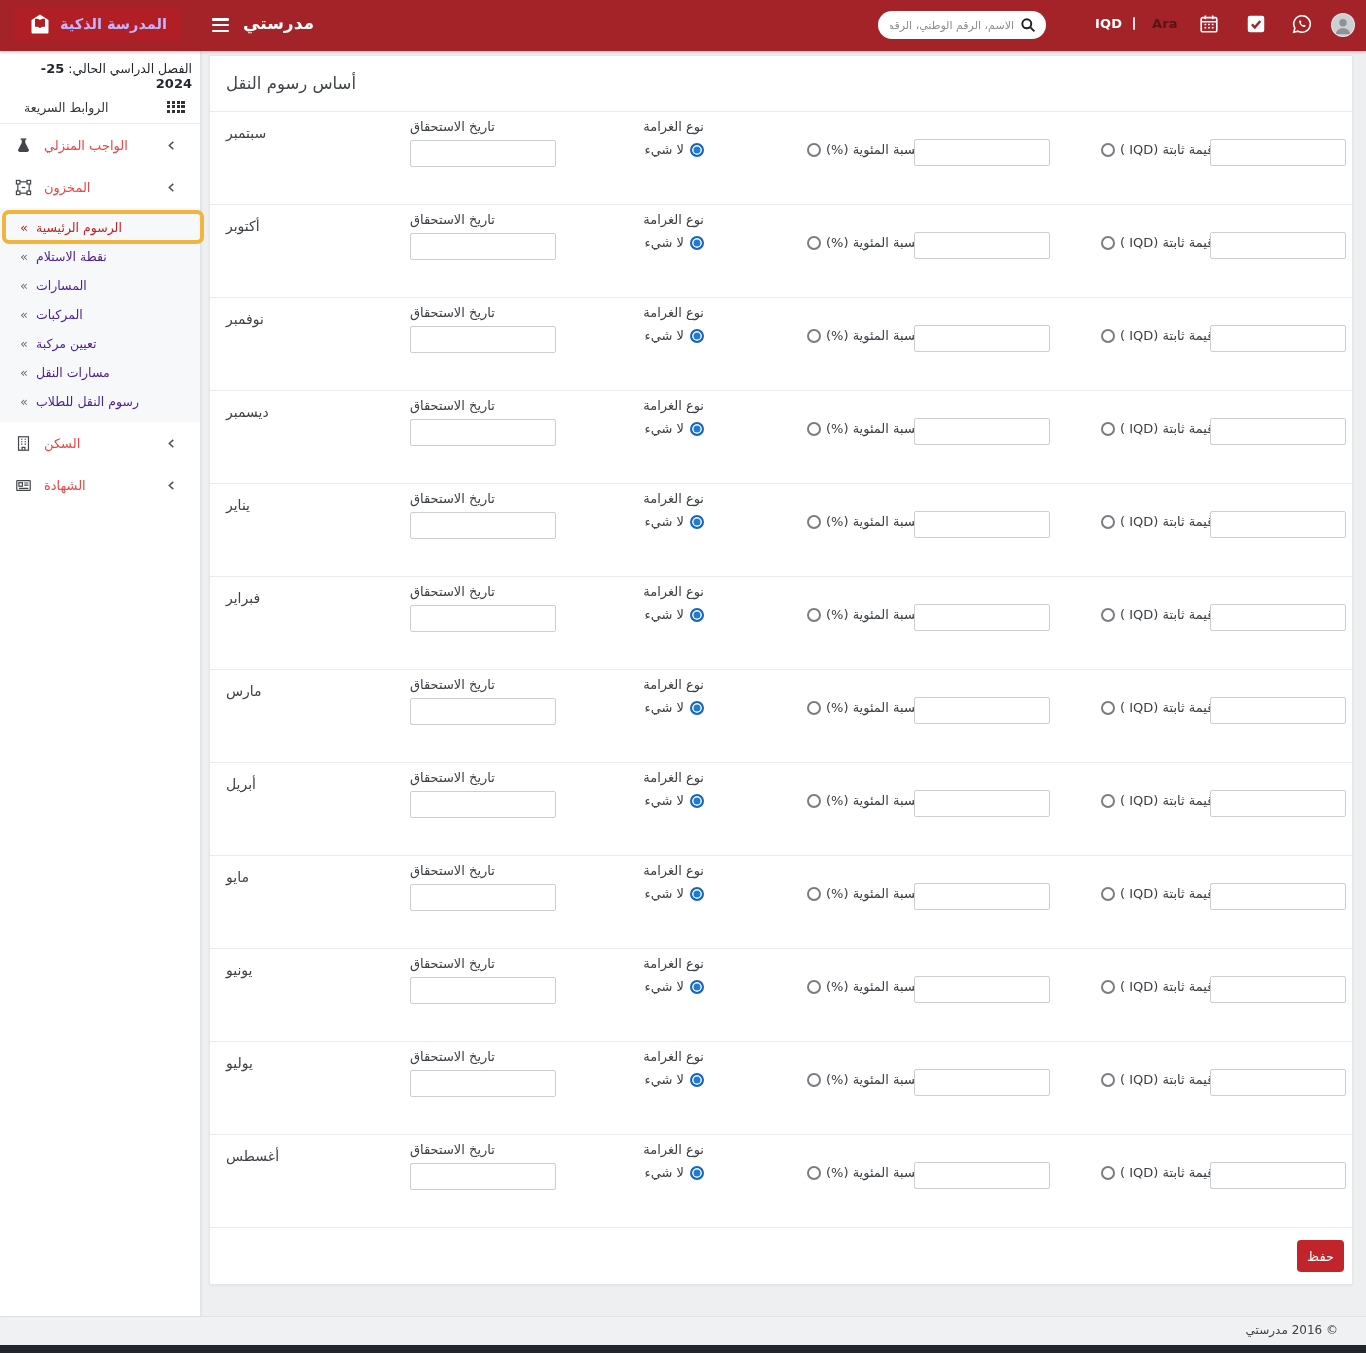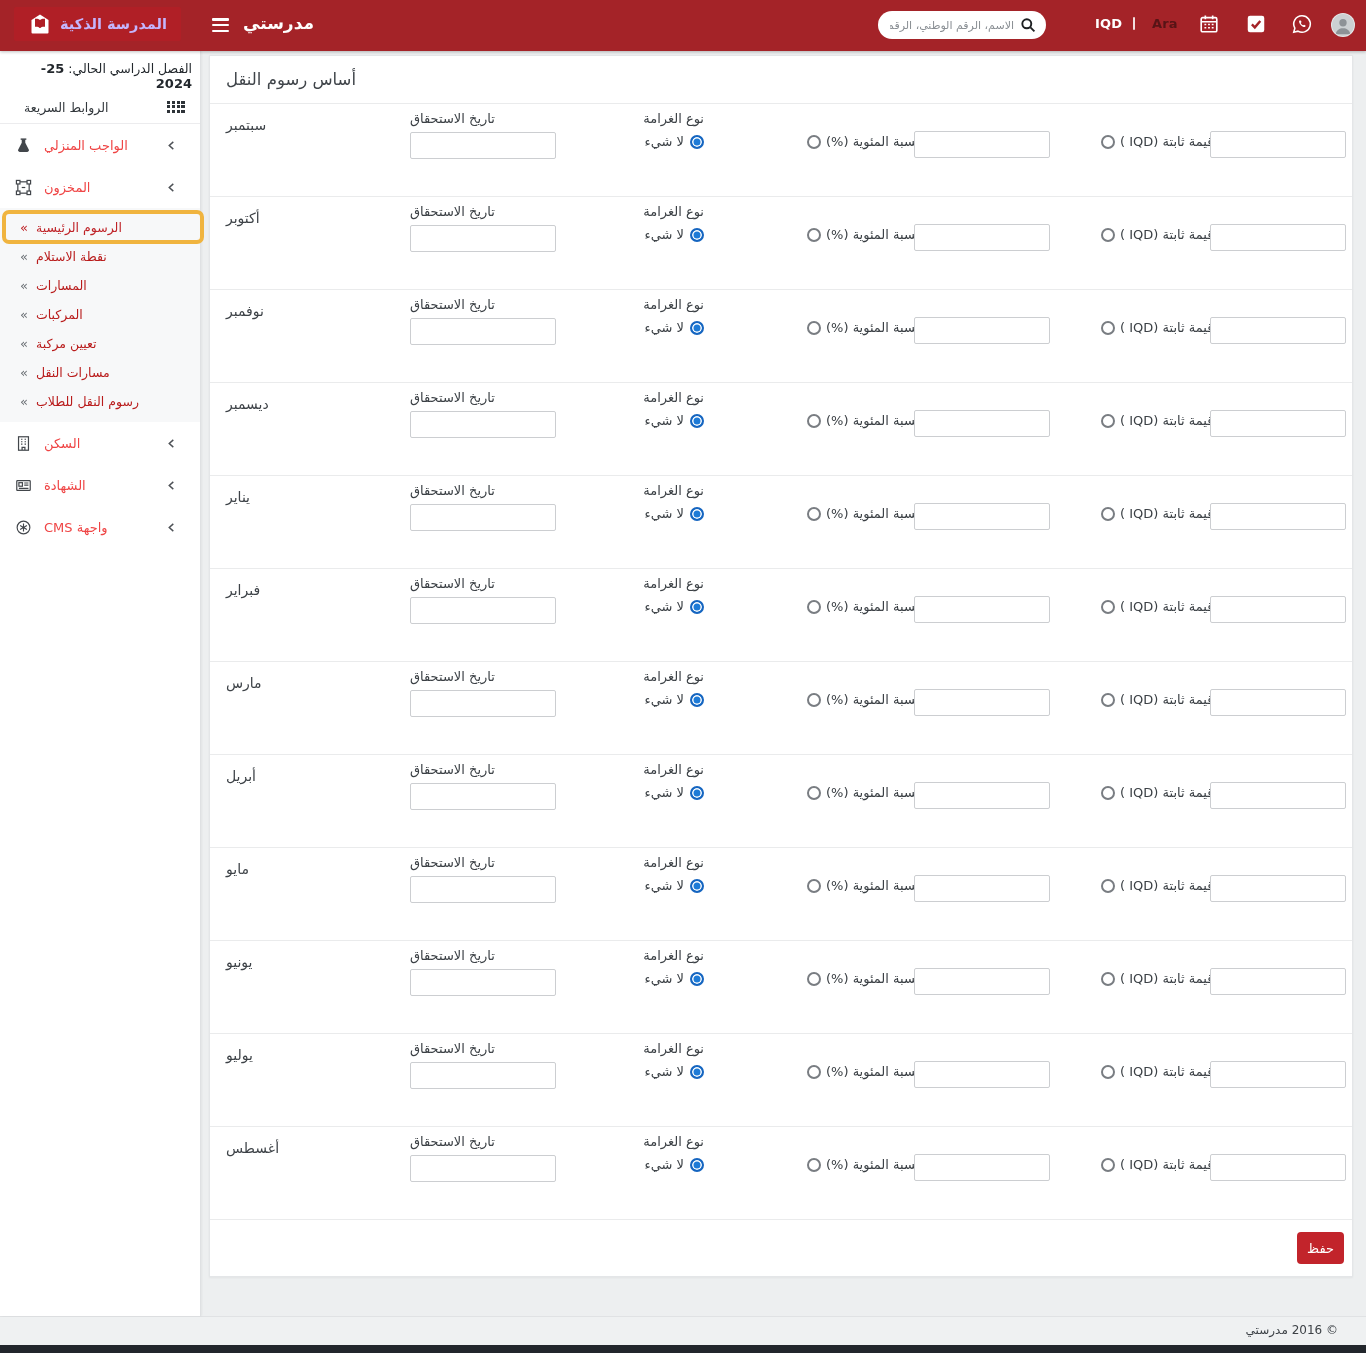--- a/index.html
+++ b/index.html
@@ -37,27 +37,27 @@
   .nav-item .nico { position:absolute; left:15px; width:17px; height:17px; color:#42464b; }
   .nav-item .nico svg { width:100%; height:100%; }
   .nav-item .nlabel { position:absolute; left:44px; font-size:13px; color:#ef4444; direction:rtl; }
   .nav-item .chev { position:absolute; right:24px; color:#4d5156; }
   .chev svg { width:9px; height:9px; }
   .nav-item.active { background:#8d161c; }
   .nav-item.active .nico, .nav-item.active .nlabel, .nav-item.active .chev { color:#fff; }
   .subnav { background:#f7f8f9; padding:5px 0 6px; }
   .sub-item { position:relative; height:29px; display:flex; align-items:center; cursor:pointer; }
   .sub-item .dbl { position:absolute; left:20px; color:#6a6f74; font-size:13px; line-height:1; }
-  .sub-item .slabel { position:absolute; left:36px; font-size:12.5px; color:#b91c1c; direction:rtl; }
+  .sub-item .slabel { position:absolute; left:36px; font-size:12.5px; color:#4c1d95; direction:rtl; }
   .sub-item.current .slabel, .sub-item.current .dbl { color:#bf2227; }
   .hl-box { position:absolute; left:2px; top:-3px; width:202px; height:34px; border:4px solid #f0b43f; border-radius:7px; pointer-events:none; z-index:5; }
 
   
   .card { position:absolute; left:209px; top:55px; width:1144px; background:#fff; border:1px solid #e4e6e8; box-shadow:0 1px 2px rgba(0,0,0,.05); }
-  .card-title { height:48px; display:flex; align-items:center; padding:0 16px; font-size:16.5px; color:#3f4449; border-bottom:1px solid #eaebec; direction:ltr; }
+  .card-title { height:56px; display:flex; align-items:center; padding:0 16px; font-size:16.5px; color:#3f4449; border-bottom:1px solid #eaebec; direction:ltr; }
   .copy-row { height:36px; display:flex; align-items:center; gap:9px; padding:0 12px; border-bottom:1px solid #eaebec; }
   .checkbox { width:14px; height:14px; border:2px solid #6f7479; border-radius:2px; background:#fff; cursor:pointer; flex:0 0 auto; }
   .copy-label { font-size:13px; color:#3b4045; direction:rtl; }
 
   .month-row { position:relative; height:93px; border-bottom:1px solid #eaebec; }
   .m-name { position:absolute; left:16px; top:13px; font-size:14px; color:#3d4247; direction:rtl; }
   .due-label { position:absolute; left:200px; top:7px; font-size:13px; color:#3b4045; direction:rtl; }
   .due-input { position:absolute; left:200px; top:28px; width:146px; height:27px; }
   .ftype-label { position:absolute; left:366px; top:7px; width:128px; text-align:right; font-size:13px; color:#3b4045; direction:rtl; }
   .opt-none { position:absolute; left:366px; top:30px; width:128px; display:flex; align-items:center; justify-content:flex-end; gap:6px; }
@@ -241,30 +241,20 @@
           <rect x="2.5" y="5" width="19" height="14" rx="1"></rect>
           <rect x="5.5" y="8" width="5" height="5"></rect>
           <path d="M13 8.5h6M13 11.5h6M5.5 16h13.5"></path>
         </svg></span>
     <span class="nlabel">الشهادة</span>
     <span class="chev"><svg viewBox="0 0 10 10" fill="none" stroke="currentColor" stroke-width="1.6">
           <path d="M7 1L2.5 5 7 9"></path>
         </svg></span>
   </div>
 
-  <div class="nav-item">
-    <span class="nico"><svg viewBox="0 0 24 24" fill="none" stroke="currentColor" stroke-width="1.6">
-          <circle cx="12" cy="12" r="9"></circle>
-          <path d="M12 6.5v11M7.2 9.2l9.6 5.6M16.8 9.2l-9.6 5.6"></path>
-        </svg></span>
-    <span class="nlabel">واجهة CMS</span>
-    <span class="chev"><svg viewBox="0 0 10 10" fill="none" stroke="currentColor" stroke-width="1.6">
-          <path d="M7 1L2.5 5 7 9"></path>
-        </svg></span>
-  </div>
 </div>
 
 <div class="card">
   <div class="card-title">أساس رسوم النقل</div>
   <div id="months-container">
       <div class="month-row">
     <span class="m-name">سبتمبر</span>
 
     <span class="due-label">تاريخ الاستحقاق</span>
     <input class="fld due-input" style="">

